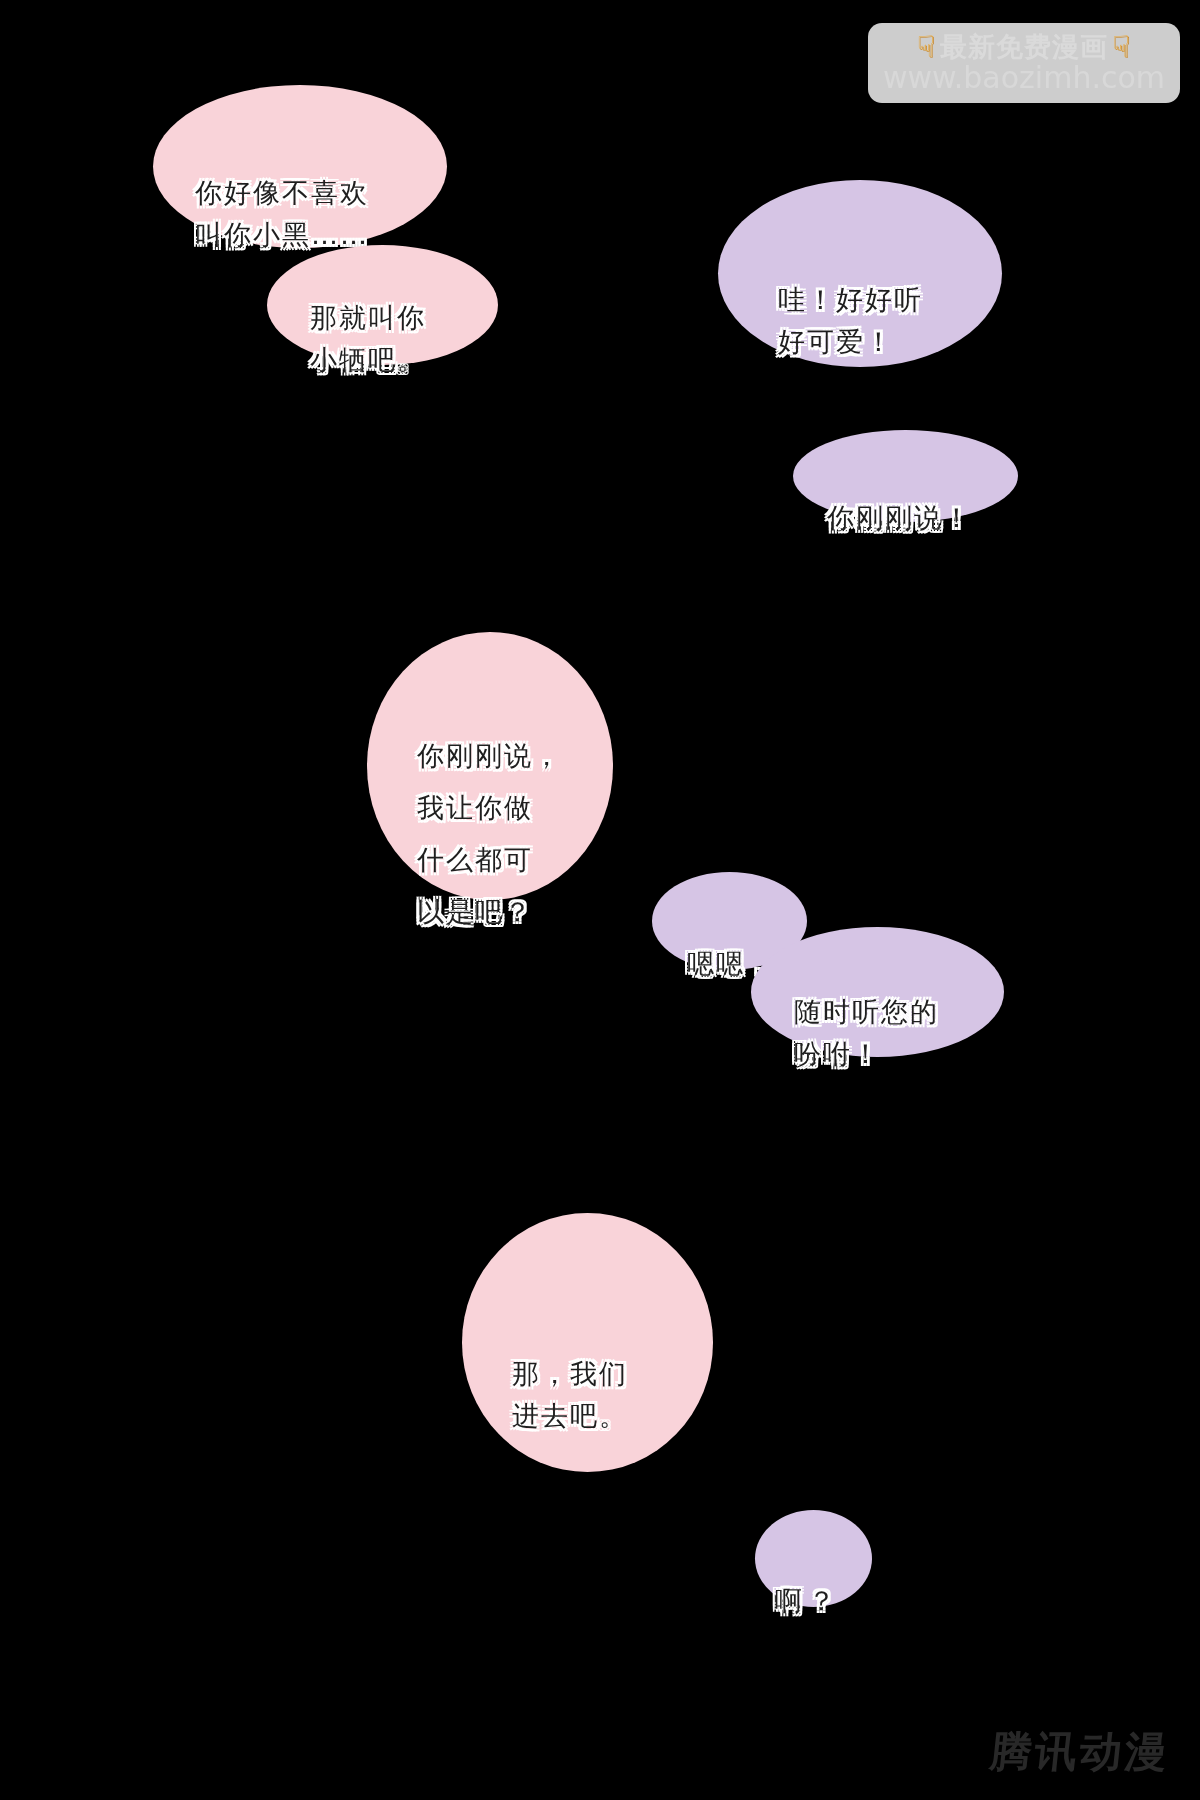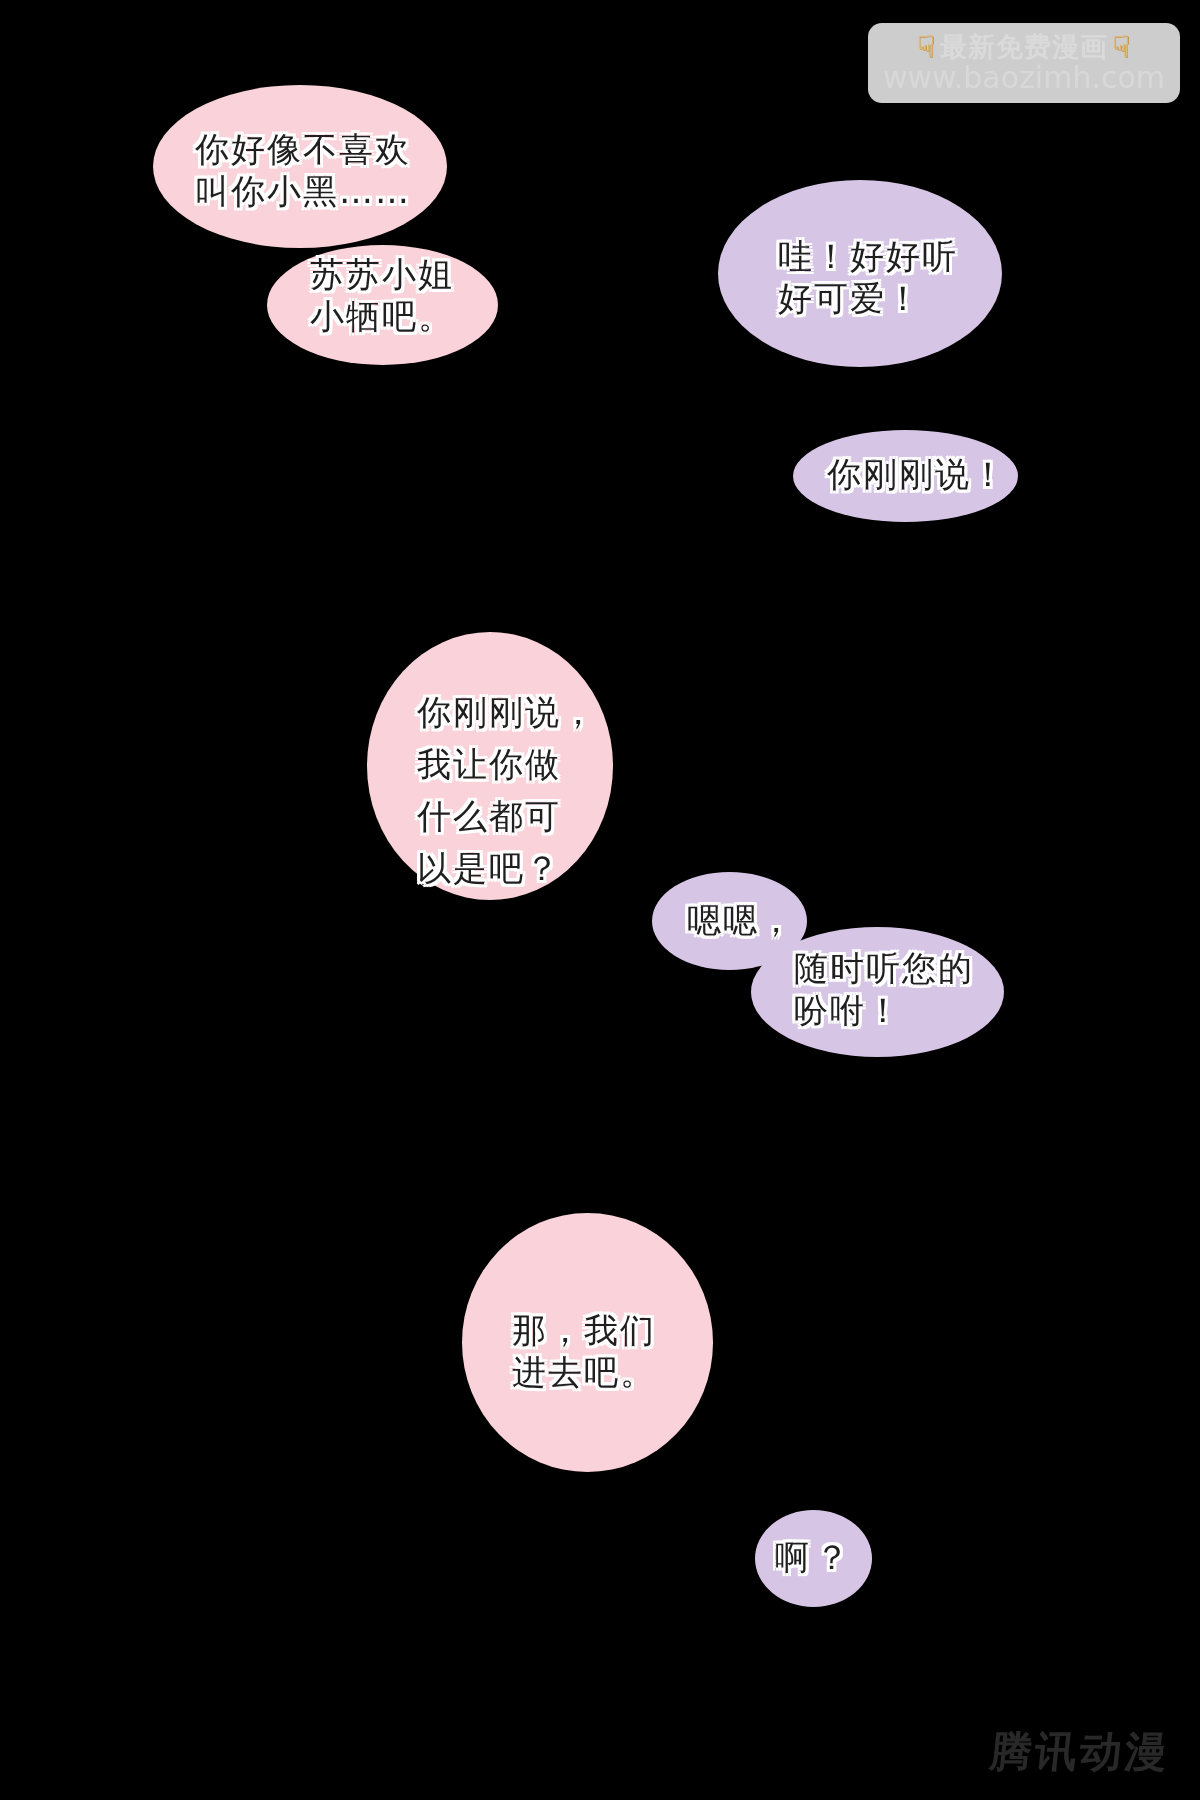--- a/index.html
+++ b/index.html
@@ -13,29 +13,30 @@
   
   .bubble{
     position:absolute;
     border-radius:50%;
   }
   .pink{background:#f9d3d9;}
   .purple{background:#d6c5e5;}
   .bubble-text{
     position:absolute;
     color:#1f1f1f;
-    font-size:34px;
+    font-size:27px;
     line-height:42px;
     letter-spacing:2px;
     white-space:pre-line;
     text-shadow:
       -3px -3px 0 #fff, 3px -3px 0 #fff,
       -3px  3px 0 #fff, 3px  3px 0 #fff,
       -3px  0   0 #fff, 3px  0   0 #fff,
        0   -3px 0 #fff, 0    3px 0 #fff;
+    margin-top: 44px;
   }
   
   .b1{left:153px;top:85px;width:294px;height:163px;}
   .b1 .bubble-text{left:42px;top:43px;}
   .b2{left:267px;top:245px;width:231px;height:120px;}
   .b2 .bubble-text{left:43px;top:8px;}
   .b3{left:718px;top:180px;width:284px;height:187px;}
   .b3 .bubble-text{left:60px;top:55px;}
   .b4{left:845px;top:295px;width:225px;height:155px;}
   .b4 .bubble-text{left:43px;top:34px;}
@@ -100,21 +101,21 @@
       <span class="wm-finger">☟</span>
     </div>
     <div class="wm-url">www.baozimh.com</div>
   </div>
 
   <div class="bubble pink b1">
     <div class="bubble-text">你好像不喜欢
 叫你小黑……</div>
   </div>
   <div class="bubble pink b2">
-    <div class="bubble-text">苏苏小姐
+    <div class="bubble-text">那就叫你
 小牺吧。</div>
   </div>
   <div class="bubble purple b3">
     <div class="bubble-text">哇！好好听
 好可爱！</div>
   </div>
   <div class="bubble purple b5">
     <div class="bubble-text">你刚刚说！</div>
   </div>
   <div class="bubble pink b6">

